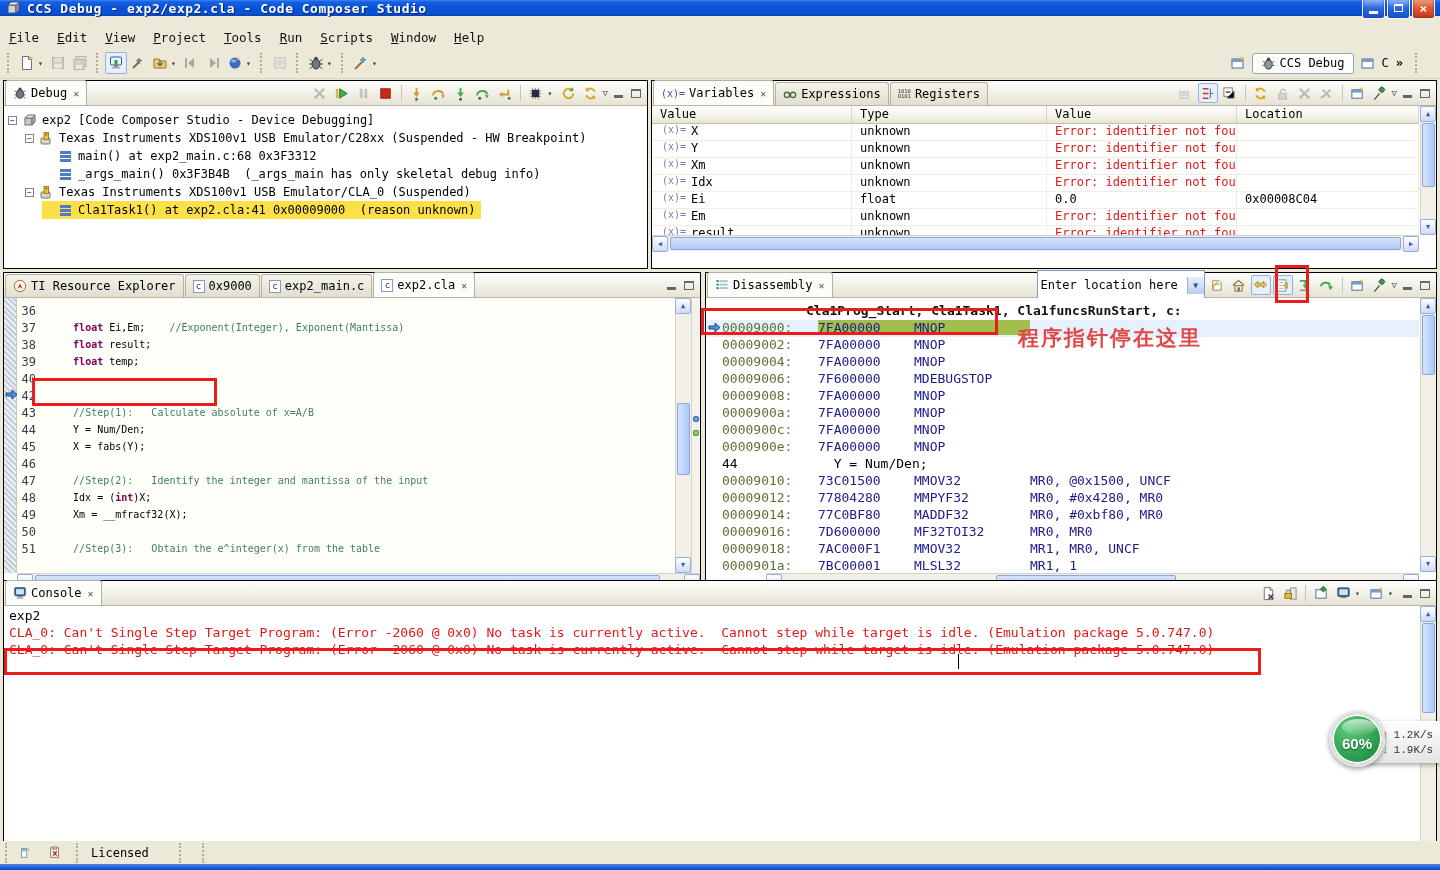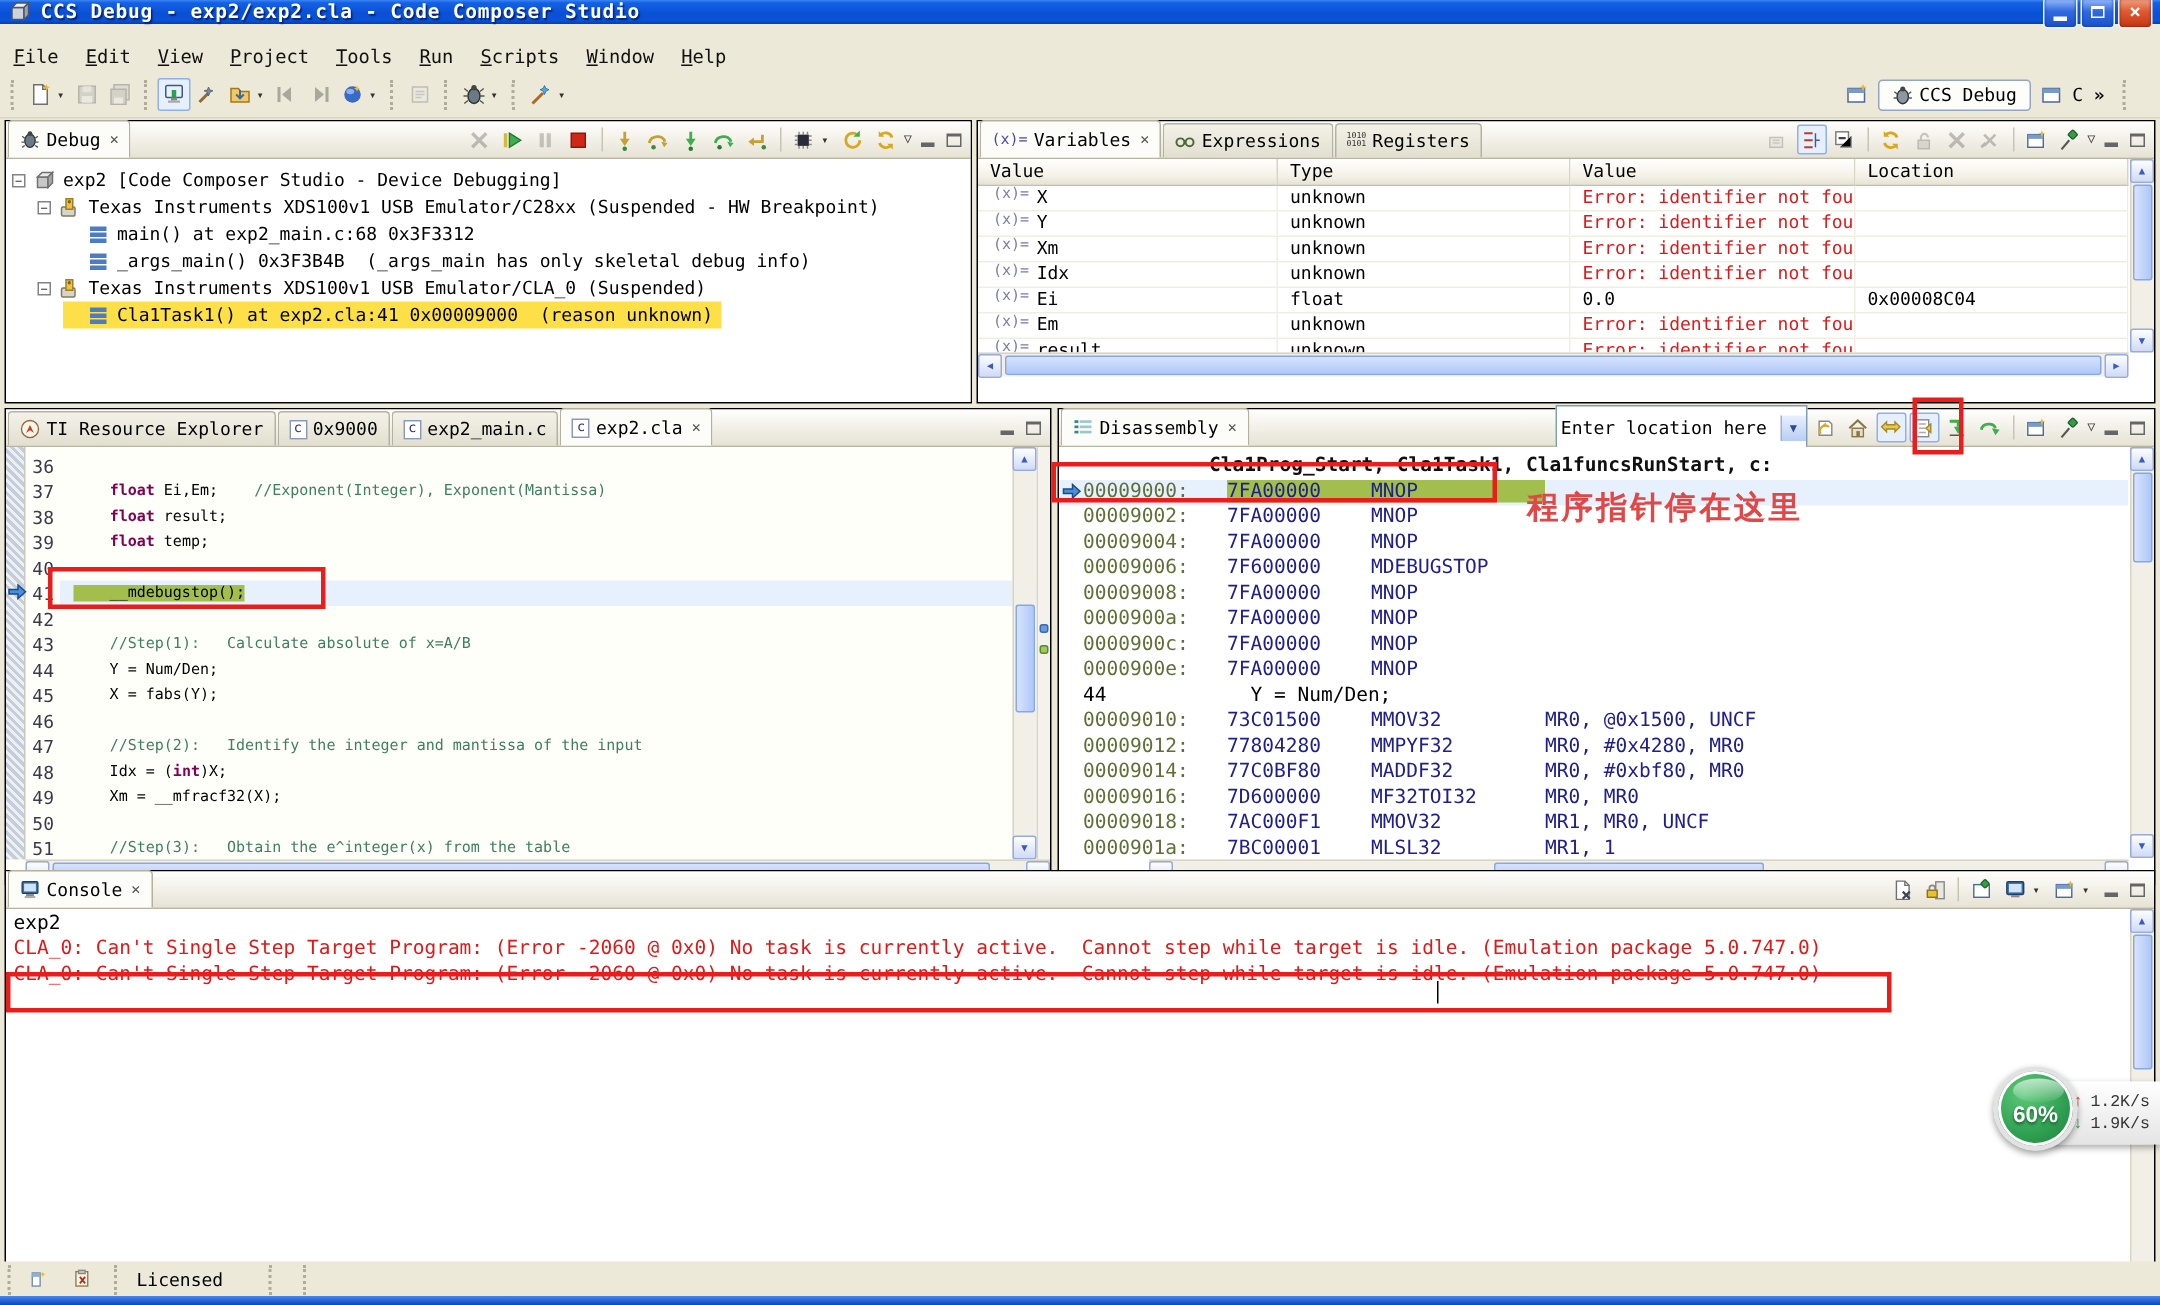--- a/index.html
+++ b/index.html
@@ -660,24 +660,20 @@
             <span class="ctext"><span>    </span><span class="seg-k">float</span><span> result;</span></span>
           </div>
           <div class="cline">
             <span class="lno">39</span>
             <span class="ctext"><span>    </span><span class="seg-k">float</span><span> temp;</span></span>
           </div>
           <div class="cline">
             <span class="lno">40</span>
             <span class="ctext"></span>
           </div>
-          <div class="cline cur">
-            <span class="lno">41</span>
-            <span class="ctext"><span class="seg-hl">    __mdebugstop();</span></span>
-          </div>
           <div class="cline">
             <span class="lno">42</span>
             <span class="ctext"></span>
           </div>
           <div class="cline">
             <span class="lno">43</span>
             <span class="ctext"><span>    </span><span class="seg-c">//Step(1):   Calculate absolute of x=A/B</span></span>
           </div>
           <div class="cline">
             <span class="lno">44</span>

